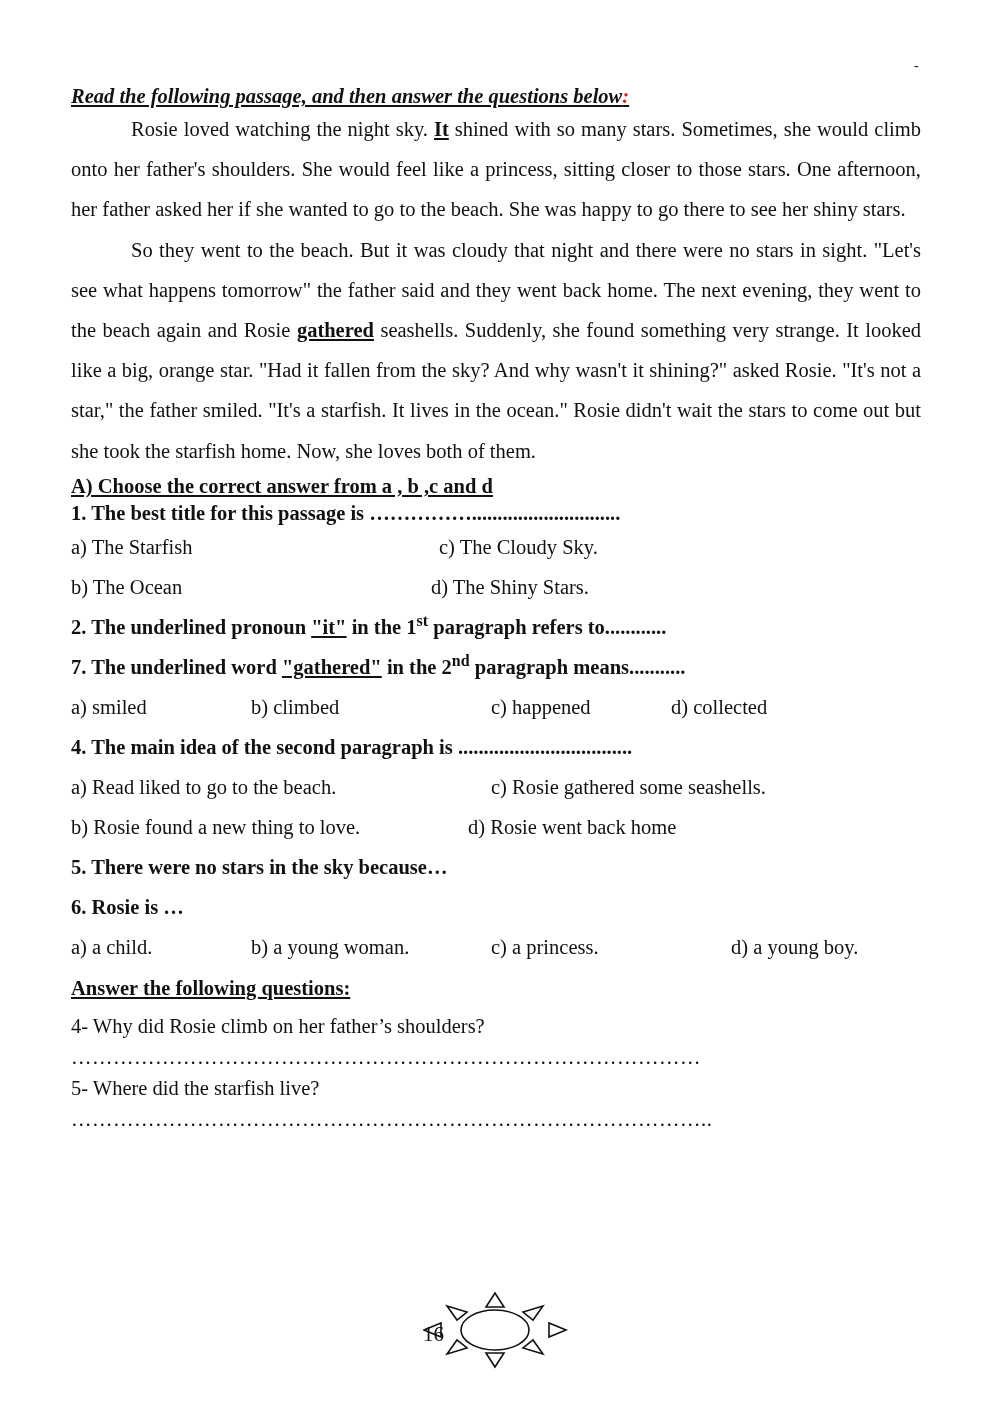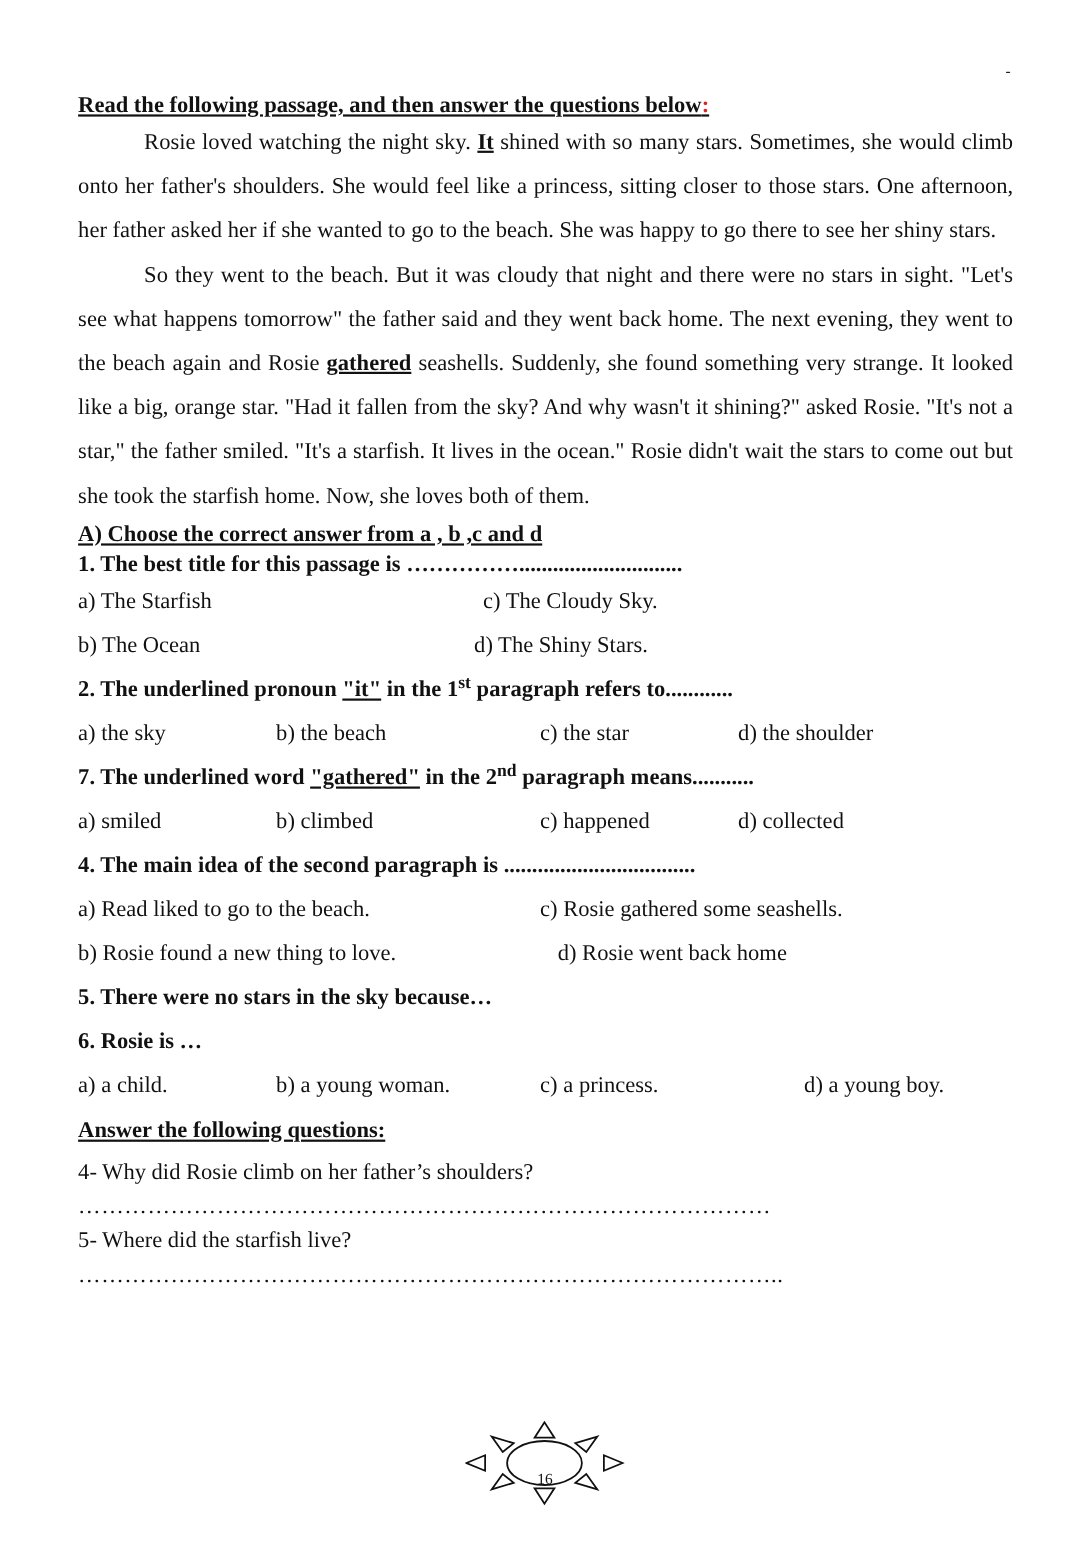--- a/index.html
+++ b/index.html
@@ -2,37 +2,37 @@
 <html><head>
   <meta charset="utf-8">
   <style>
     html, body { margin: 0; padding: 0; background: #ffffff; }
     body {
       width: 992px; height: 1403px; position: relative; overflow: hidden;
       font-family: "Liberation Serif", serif; color: #111111;
     }
     .page-dash { position: absolute; left: 914px; top: 58px; font-size: 14px; }
     .content { position: absolute; left: 71px; top: 83px; width: 850px; font-size: 20.5px; }
-    .heading { font-weight: bold; text-decoration: underline; line-height: 26px; height: 26px; white-space: nowrap; }
+    .heading { font-weight: bold; text-decoration: underline; line-height: 26px; height: 26px; white-space: nowrap; font-style: italic; }
     .heading .red { color: #e0201b; }
     .passage p {
       margin: 0; text-align: justify; text-indent: 60px; line-height: 40.2px;
     }
     .passage p + p { margin-top: 0; }
     .uline-bold { font-weight: bold; text-decoration: underline; }
     .q-title { font-weight: bold; white-space: nowrap; height: 40px; line-height: 40px; }
     .q-title.first { height: 27px; line-height: 27px; }
     .sec-heading { font-weight: bold; text-decoration: underline; white-space: nowrap; height: 27px; line-height: 27px; margin-top: 2px; }
     .opts { position: relative; height: 40px; line-height: 40px; white-space: nowrap; }
     .opt { position: absolute; top: 0; }
     sup { font-size: 16px; line-height: 0; }
     .open-q { height: 32px; line-height: 32px; white-space: nowrap; }
     .answer-line { height: 30px; line-height: 30px; white-space: nowrap; overflow: hidden; letter-spacing: 0.5px; }
     .page-num-badge { position: absolute; left: 423px; top: 1290px; width: 145px; height: 80px; }
-    .page-num-text { position: absolute; left: 0; top: 16px; width: 145px; height: 80px; line-height: 80px; text-align: center; font-size: 14px; }
+    .page-num-text { position: absolute; left: 0; top: 4px; width: 145px; height: 80px; line-height: 80px; text-align: left; font-size: 21px; }
   </style>
 </head>
 <body>
 
 <div class="page-dash">-</div>
 
 <div class="content">
 
   <div class="heading"><span>Read the following passage, and then answer the questions below</span><span class="red">:</span></div>
 
@@ -47,43 +47,37 @@
   <div class="opts">
     <span class="opt" style="left:0">a) The Starfish</span>
     <span class="opt" style="left:368px">c) The Cloudy Sky.</span>
   </div>
   <div class="opts">
     <span class="opt" style="left:0">b) The Ocean</span>
     <span class="opt" style="left:360px">d) The Shiny Stars.</span>
   </div>
 
   <div class="q-title"><span>2. The underlined pronoun </span><span style="text-decoration:underline">"it"</span><span> in the 1</span><sup>st</sup><span> paragraph refers to............</span></div>
-  <div class="opts">
-    <span class="opt" style="left:0">a) the sky</span>
-    <span class="opt" style="left:180px">b) the beach</span>
-    <span class="opt" style="left:420px">c) the star</span>
-    <span class="opt" style="left:600px">d) the shoulder</span>
-  </div>
 
   <div class="q-title"><span>7. The underlined word </span><span style="text-decoration:underline">"gathered"</span><span> in the 2</span><sup>nd</sup><span> paragraph means...........</span></div>
   <div class="opts">
     <span class="opt" style="left:0">a) smiled</span>
     <span class="opt" style="left:180px">b) climbed</span>
     <span class="opt" style="left:420px">c) happened</span>
     <span class="opt" style="left:600px">d) collected</span>
   </div>
 
   <div class="q-title">4. The main idea of the second paragraph is ..................................</div>
   <div class="opts">
     <span class="opt" style="left:0">a) Read liked to go to the beach.</span>
     <span class="opt" style="left:420px">c) Rosie gathered some seashells.</span>
   </div>
   <div class="opts">
     <span class="opt" style="left:0">b) Rosie found a new thing to love.</span>
-    <span class="opt" style="left:436px">d) Rosie went back home</span>
+    <span class="opt" style="left:397px">d) Rosie went back home</span>
   </div>
 
   <div class="q-title">5. There were no stars in the sky because…</div>
 
   <div class="q-title">6. Rosie is …</div>
   <div class="opts">
     <span class="opt" style="left:0">a) a child.</span>
     <span class="opt" style="left:180px">b) a young woman.</span>
     <span class="opt" style="left:420px">c) a princess.</span>
     <span class="opt" style="left:660px">d) a young boy.</span>

